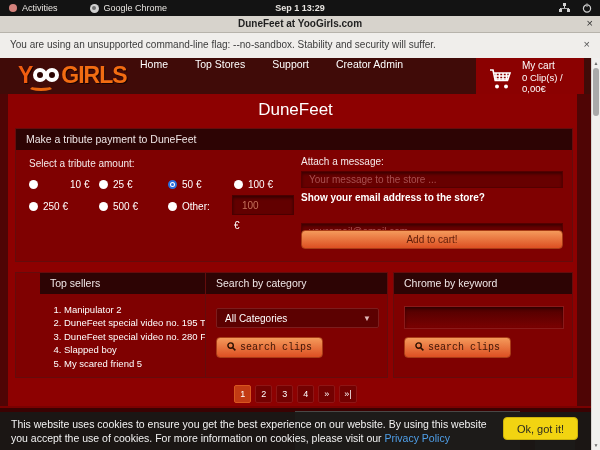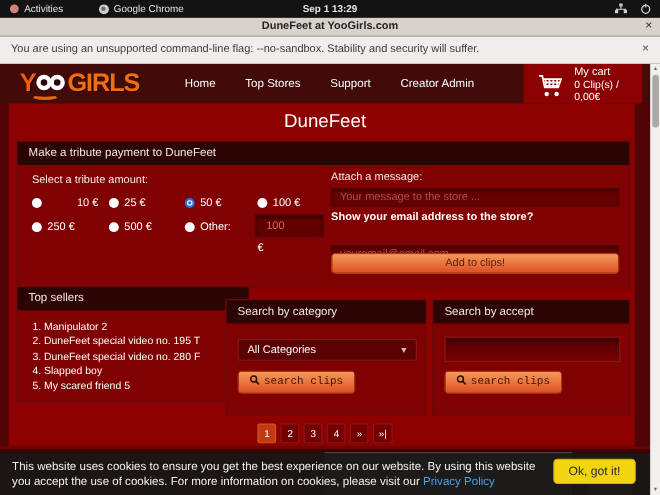--- a/index.html
+++ b/index.html
@@ -46,21 +46,21 @@
   .logo { position:absolute; left:18px; top:4px; display:flex; align-items:center; height:26px; }
   .logo-y { color:#f05c10; font-size:23px; font-weight:bold; letter-spacing:-1px;
     text-shadow:1px 1px 0 #1a0300; }
   .logo-eye { width:14px; height:14px; border-radius:50%; border:4px solid #ffffff; background:#2b0503;
     margin-left:1px; position:relative; z-index:2; }
   .logo-eye + .logo-eye { margin-left:-2px; }
   .logo-girls { color:#f26c12; font-size:23px; font-weight:bold; letter-spacing:-1px; margin-left:2px;
     text-shadow:1px 1px 0 #1a0300; }
   .logo-smile { position:absolute; left:10px; top:20px; width:26px; height:9px;
     border:3px solid transparent; border-bottom:3px solid #e8650f; border-radius:50%; }
-  .site-nav { position:absolute; left:168px; top:0; height:36px; display:flex; align-items:center; gap:27px; }
+  .site-nav { position:absolute; left:140px; top:0; height:36px; display:flex; gap:27px; }
   .nav-link { color:#ffffff; font-size:10.5px; cursor:pointer; white-space:nowrap; }
   .cart-box { position:absolute; right:7px; top:0; width:108px; height:36px; background:#8b0101;
     display:flex; align-items:flex-end; cursor:pointer; }
   .cart-icon { margin-left:13px; }
   .cart-lines { margin-left:9px; color:#fff; }
   .cart-line1 { font-size:10px; }
   .cart-line2 { font-size:9.5px; margin-top:1px; }
 
   
   .container { position:absolute; left:8px; top:36px; width:569px; height:312px; background:#8d0101; }
@@ -95,21 +95,21 @@
   .text-input::placeholder { color:#a85050; opacity:1; }
   .msg-label { position:absolute; top:6px; left:0; }
   .msg-input { position:absolute; top:21px; left:0; }
   .email-label { position:absolute; top:42px; left:0; }
   .email-input { position:absolute; top:56px; left:0;margin-top:17px; }
   .add-btn { position:absolute; top:80px; left:0; width:262px; height:19px; border:1px solid #a93c17;
     border-radius:4px; background:linear-gradient(#f49a5b, #dd4f22); color:#5e1c08; font-size:10px;
     cursor:pointer; font-family:"Liberation Sans", sans-serif; }
 
   
-  .sellers-panel { left:15px; top:202px; width:212px; height:106px; }
+  .sellers-panel { left:15px; top:214px; width:212px; height:106px;padding-left:24px; }
   .sellers-list { margin:9px 0 0 24px; color:#ffffff; font-size:9.5px; line-height:1.42; }
   .category-panel { left:205px; top:214px; width:183px; height:106px; }
   .select-box { position:absolute; left:10px; top:35px; width:163px; height:20px; background:#5c0101;
     border:1px solid #7c1d1d; border-radius:2px; display:flex; align-items:center; cursor:pointer; }
   .select-value { color:#ffffff; font-size:10px; margin-left:8px; flex:1; }
   .select-caret { color:#e0b8b8; font-size:8px; margin-right:7px; }
   .search-btn { position:absolute; left:10px; top:64px; height:21px; padding:0 10px;
     border:1px solid #a93c17; border-radius:4px; background:linear-gradient(#f49a5b, #dd4f22);
     color:#3f1505; font-size:10px; display:flex; align-items:center; gap:4px; cursor:pointer;
     font-family:Liberation Mono, monospace; }
@@ -263,21 +263,21 @@
       </div>
 
       <input class="other-input" type="text" value="100" style="">
       <div class="euro-label">€</div>
 
       <div class="right-col">
         <div class="field-label msg-label">Attach a message:</div>
         <input class="text-input msg-input" type="text" placeholder="Your message to the store ..." style="">
         <div class="field-label bold email-label">Show your email address to the store?</div>
         <input class="text-input email-input" type="text" placeholder="youremail@email.com" style="">
-        <button class="add-btn">Add to clips!</button>
+        <button class="add-btn">Add to cart!</button>
       </div>
     </div>
   </div>
 
   <div class="panel sellers-panel">
     <div class="panel-header">Top sellers</div>
     <ol class="sellers-list">
       <li>Manipulator 2</li>
       <li>DuneFeet special video no. 195 T</li>
       <li>DuneFeet special video no. 280 F</li>
@@ -297,21 +297,21 @@
         <svg width="9" height="9" viewBox="0 0 9 9">
             <circle cx="3.6" cy="3.6" r="2.7" fill="none" stroke="#2a1000" stroke-width="1.4"></circle>
             <path d="M5.7 5.7 L8.4 8.4" stroke="#2a1000" stroke-width="1.5"></path>
           </svg>
       </span>
       <span>search clips</span>
     </button>
   </div>
 
   <div class="panel keyword-panel">
-    <div class="panel-header">Search by accept</div>
+    <div class="panel-header">Chrome by keyword</div>
     <input class="keyword-input" type="text" value="" style="">
     <button class="search-btn">
       <span>
         <svg width="9" height="9" viewBox="0 0 9 9">
             <circle cx="3.6" cy="3.6" r="2.7" fill="none" stroke="#2a1000" stroke-width="1.4"></circle>
             <path d="M5.7 5.7 L8.4 8.4" stroke="#2a1000" stroke-width="1.5"></path>
           </svg>
       </span>
       <span>search clips</span>
     </button>

